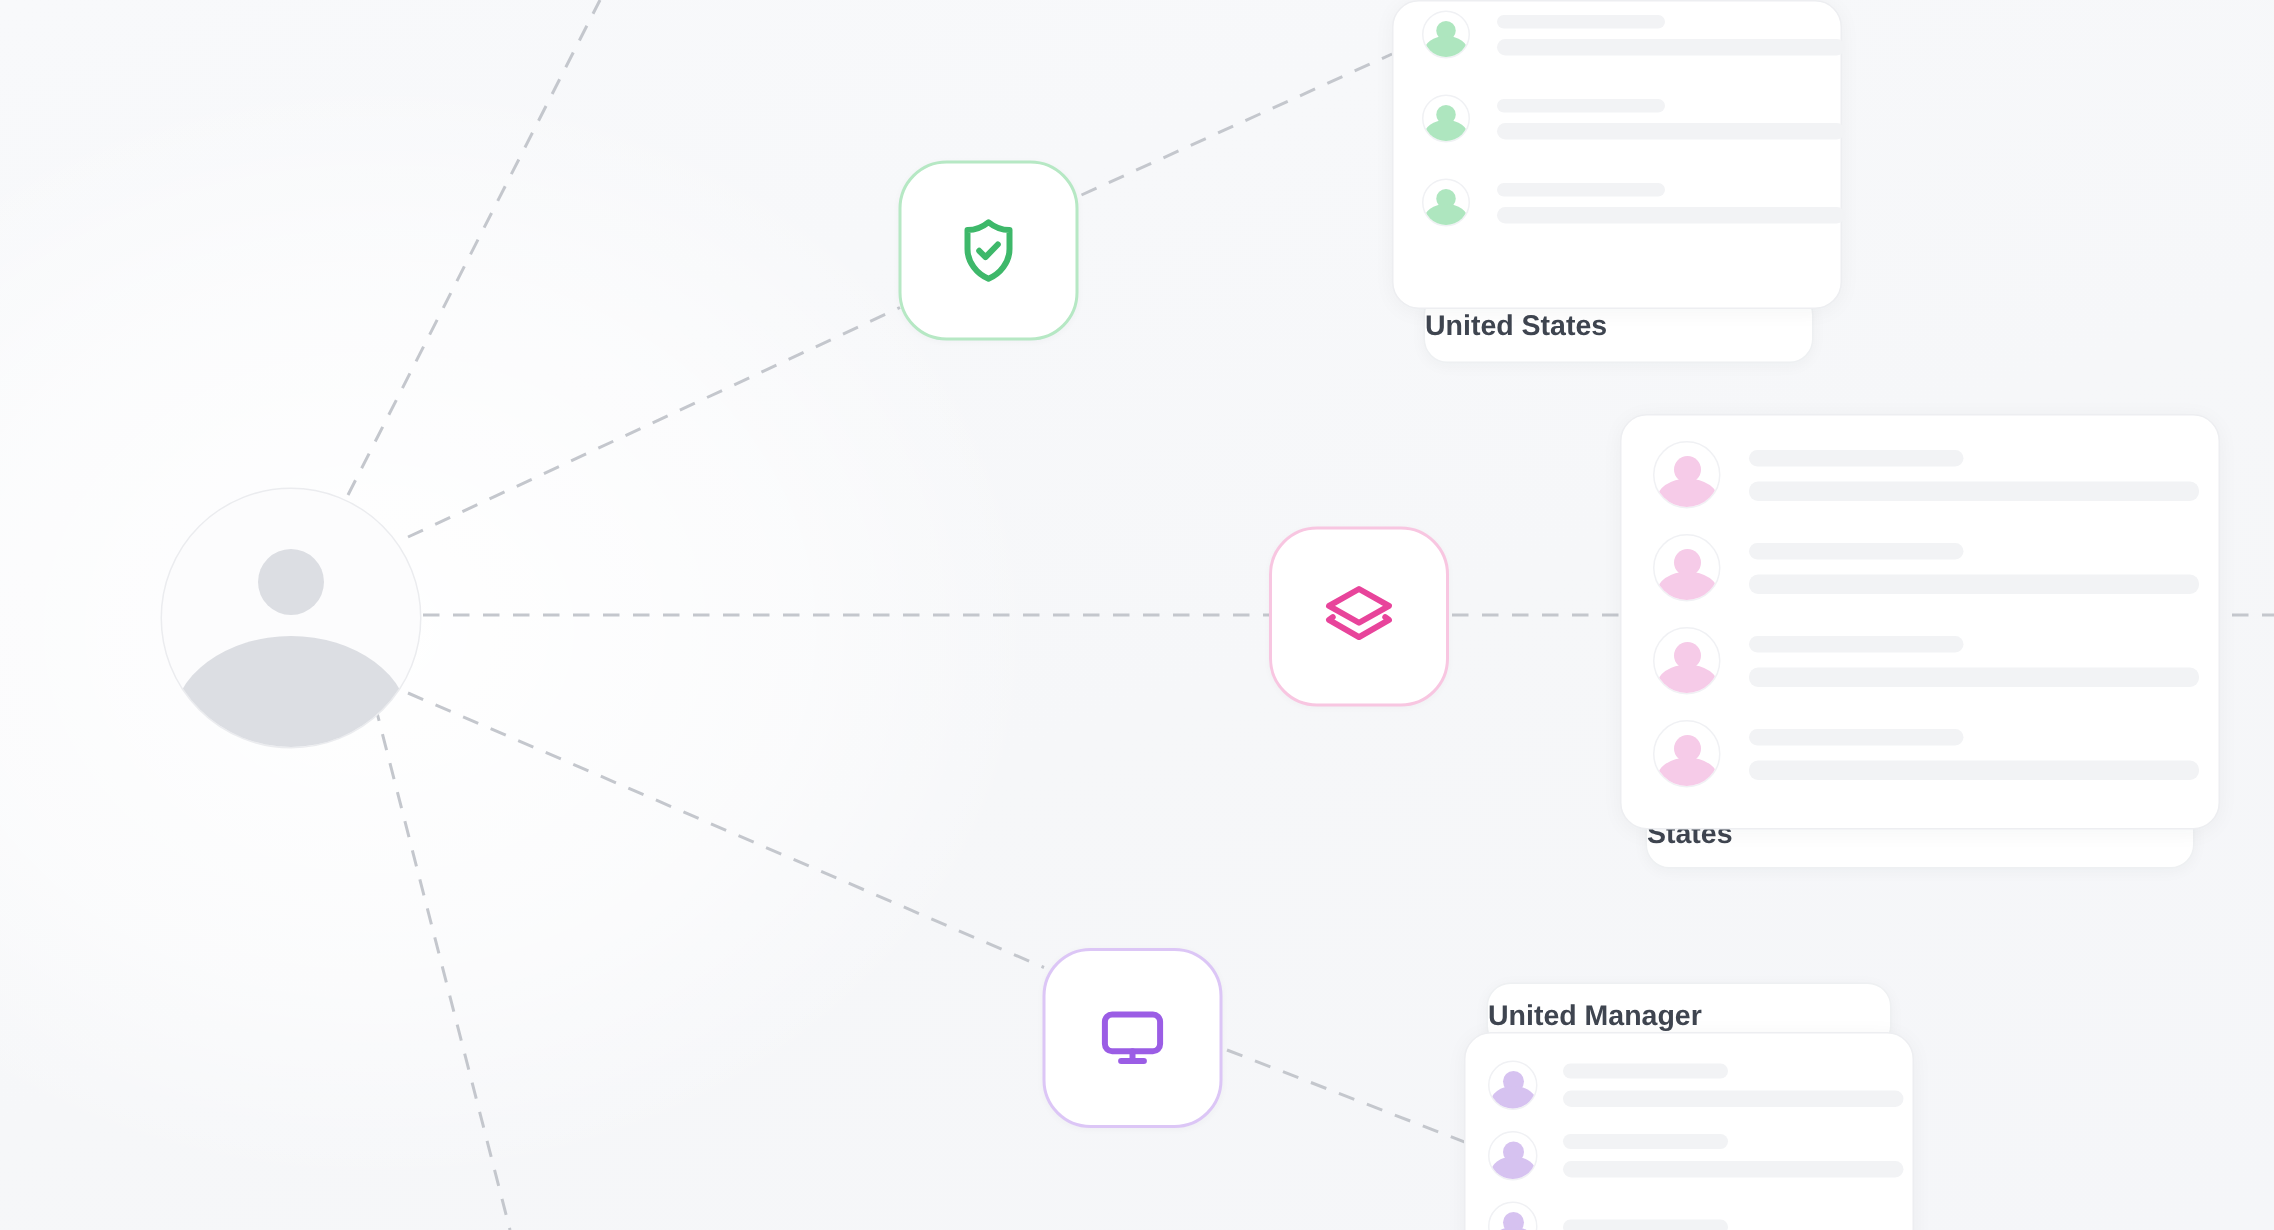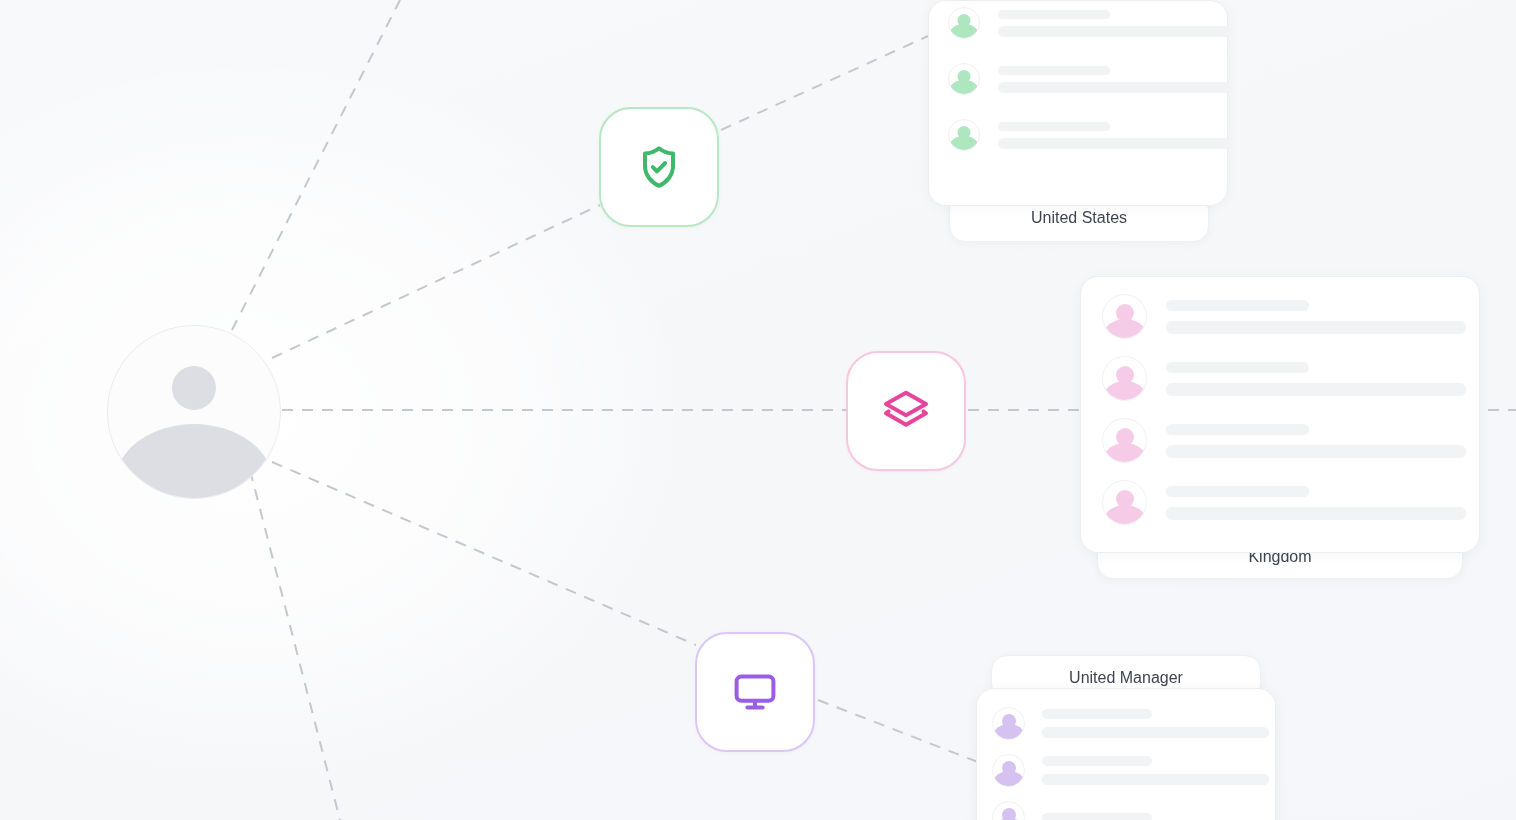--- a/index.html
+++ b/index.html
@@ -119,23 +119,22 @@
     z-index: 2;
   }
   .card-label {
     position: absolute;
     background: #ffffff;
     border: 1px solid #eef0f2;
     border-radius: 16px;
     box-shadow: 0 2px 10px rgba(33,40,54,0.04);
     display: flex;
     align-items: center;
-    justify-content: center;
-    font-size: 16px;
-    font-weight: 400;
+    font-size: 19px;
+    font-weight: 700;
     color: #3f4550;
     z-index: 1;
   }
 
   .rows { position: absolute; left: 0; top: 0; width: 100%; height: 100%; }
   .row {
     position: absolute;
     display: flex;
     align-items: center;
   }
@@ -277,21 +276,21 @@
             <div class="bar short"></div>
             <div class="bar long"></div>
           </div>
         </div>
       </div>
     </div>
   </div>
 
   <div class="country-group" id="card-ca">
     <div class="card-label">
-      <span>Kingdom</span>
+      <span>States</span>
     </div>
     <div class="card-panel">
       <div class="rows">
         <div class="row" style="top:17px">
           <div class="row-avatar">
             <div class="h"></div>
             <div class="b"></div>
           </div>
           <div class="row-bars">
             <div class="bar short"></div>

